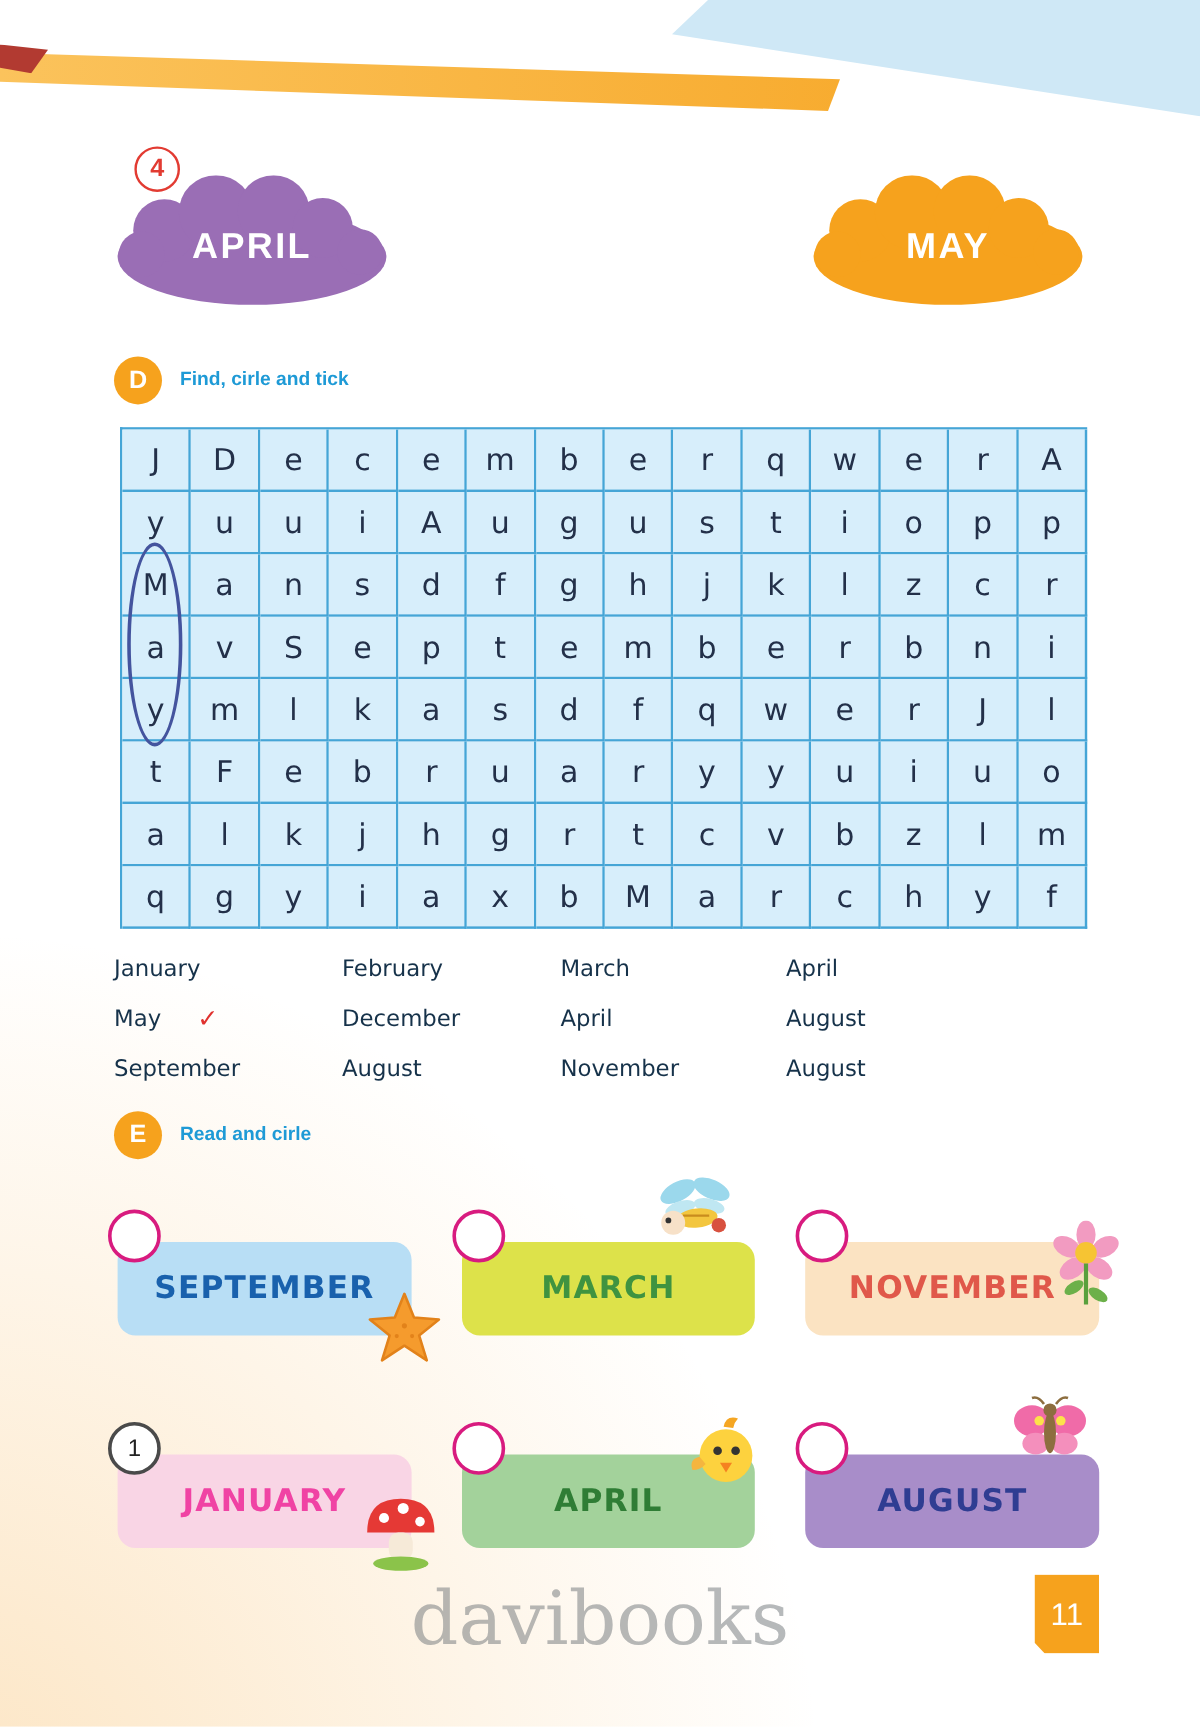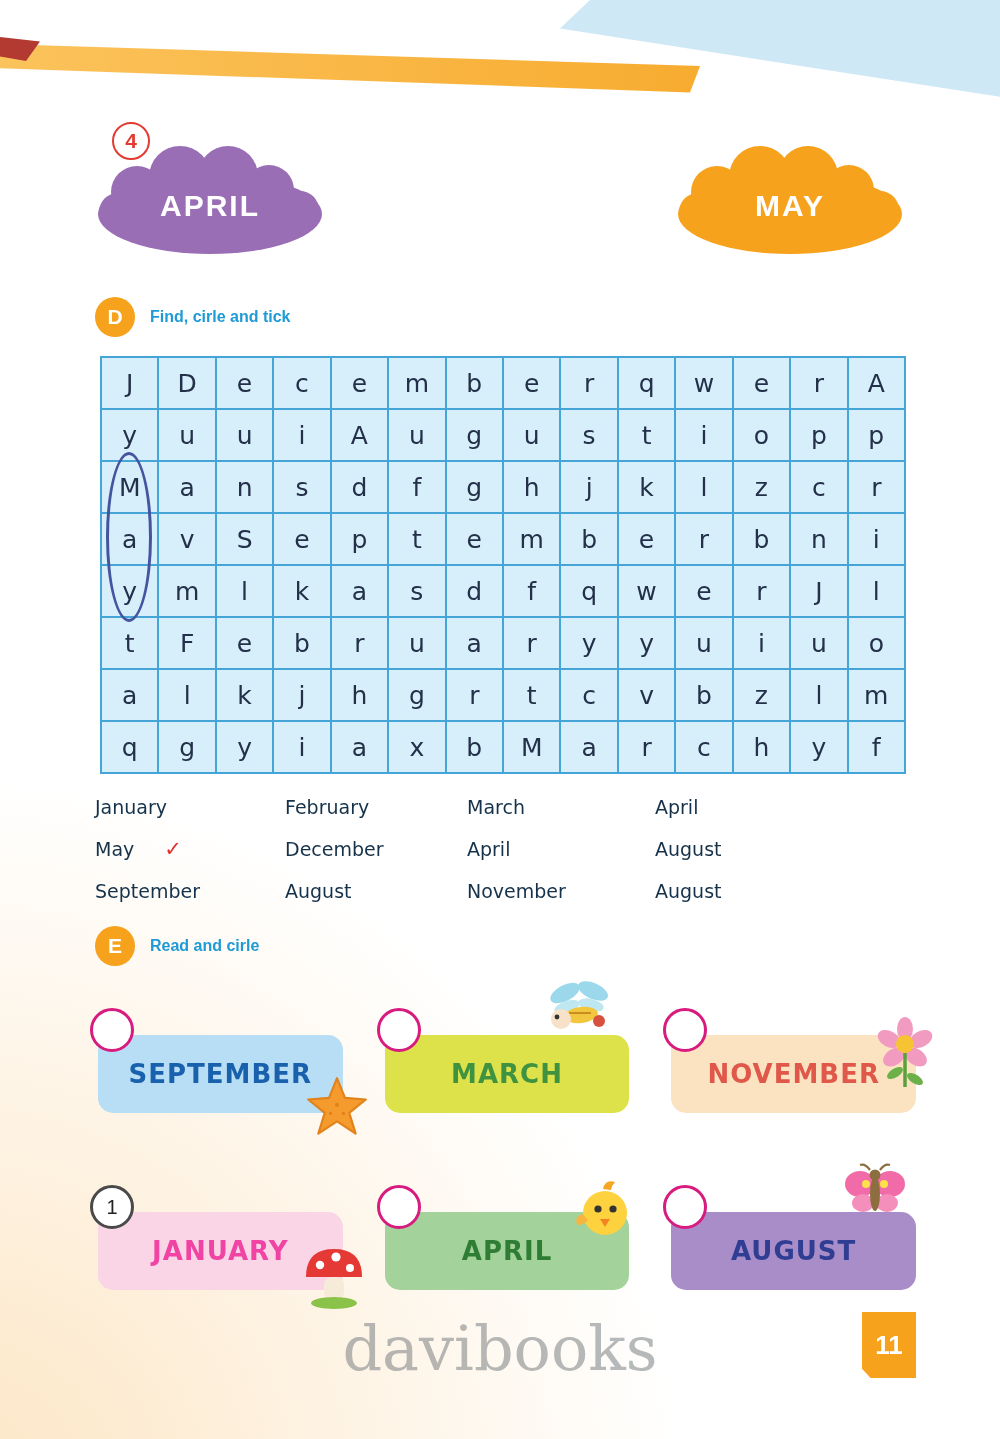--- a/index.html
+++ b/index.html
@@ -65,21 +65,21 @@
   .deco-flower{right:-20px;top:-18px;width:62px;height:78px}
   .deco-mushroom{right:-26px;bottom:-20px;width:70px;height:70px}
   .deco-bird{right:-8px;top:-36px;width:64px;height:64px}
   .deco-butterfly{right:8px;top:-50px;width:66px;height:58px}
 
   
   .footer-text{position:absolute;top:1346px;right:165px;font-size:22px;white-space:nowrap}
   .unit{color:#f6a21d;font-weight:bold}
   .ftitle{color:#333;margin-left:8px}
   .page-num{position:absolute;left:862px;top:1312px;width:54px;height:66px;background:#f6a21d;
-    color:#fff;font-size:26px;font-weight:bold;display:flex;align-items:center;justify-content:center;
+    color:#fff;font-size:26px;font-weight:normal;display:flex;align-items:center;justify-content:center;
     clip-path:polygon(0 0,100% 0,100% 100%,16% 100%,0 86%)}
 
   
   .watermark{position:absolute;left:0;top:1312px;width:1000px;text-align:center;pointer-events:none;z-index:5}
   .wm1{font-family:"DejaVu Serif",serif;font-size:62px;font-weight:normal;color:rgba(110,115,120,.5)}
   .wm2{font-size:29px;color:rgba(100,140,185,.8);letter-spacing:4px;margin-top:-4px}
 </style>
 </head>
 <body>
 

